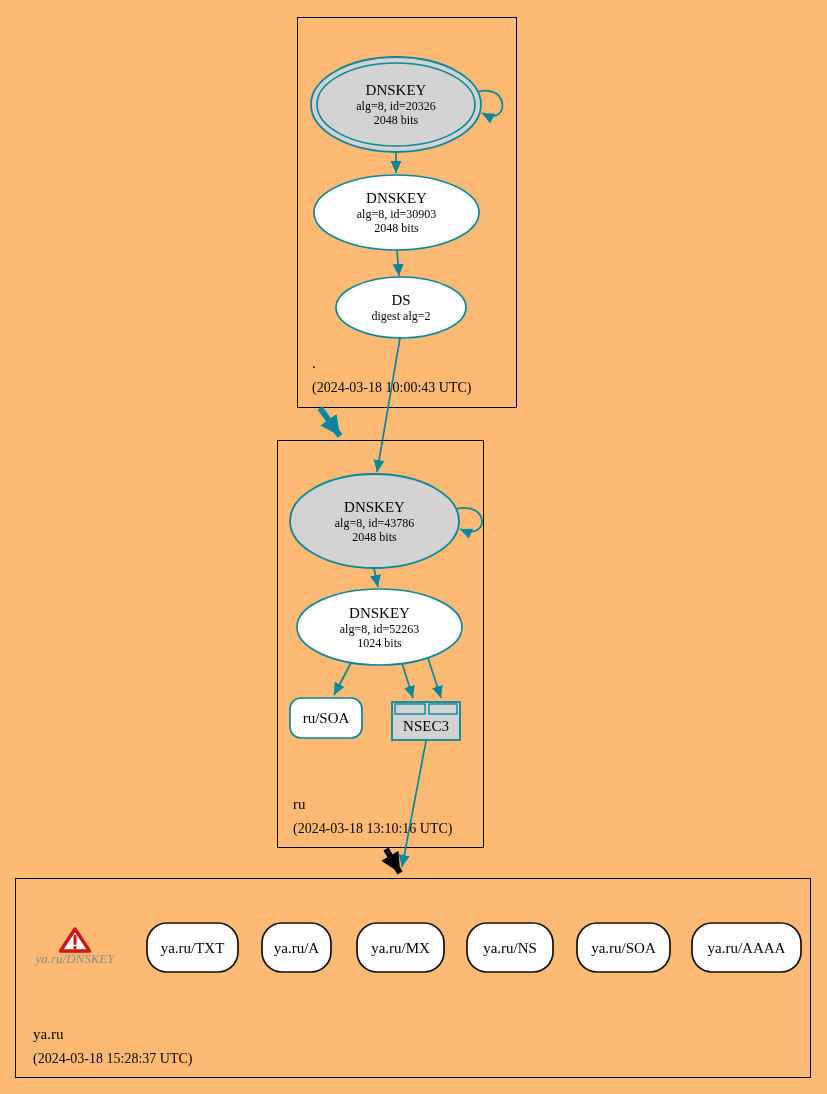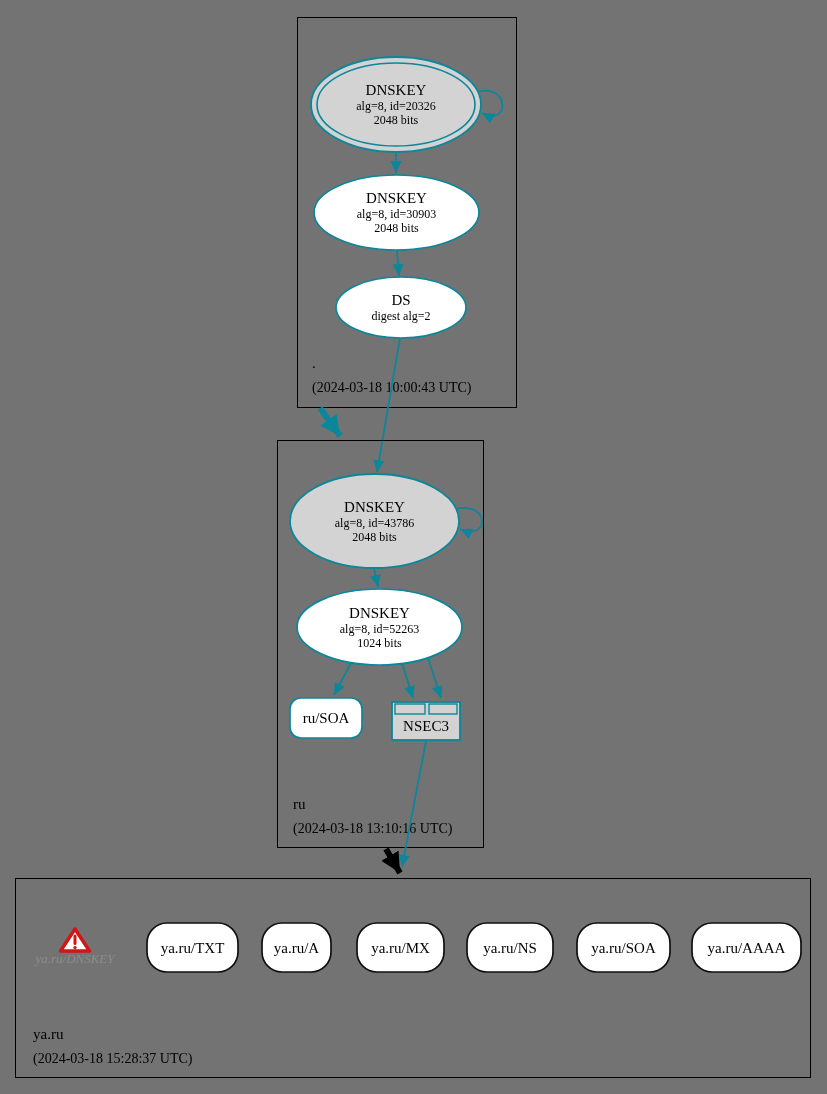--- a/index.html
+++ b/index.html
@@ -1,19 +1,19 @@
 <!DOCTYPE html>
 <html><head>
 <meta charset="utf-8">
 <style>
   html,body{margin:0;padding:0;background:#ffffff;}
   .stage{
     position:relative;
     width:827px;height:1094px;
-    background:#737373;
+    background:#fdba74;
     font-family:"Liberation Serif",serif;
     overflow:hidden;
   }
   .stage svg{position:absolute;left:0;top:0;}
   .zone-box{fill:none;stroke:#000000;stroke-width:1;}
   .edge{stroke:#0a879a;stroke-width:1.7;fill:none;}
   .edge-thick{stroke:#0a879a;stroke-width:6;fill:none;}
   .edge-thick-black{stroke:#000000;stroke-width:6;fill:none;}
   .ellipse-node{fill:#ffffff;stroke:#0a879a;stroke-width:1.7;}
   .ellipse-ksk{fill:#d3d3d3;stroke:#0a879a;stroke-width:1.8;}

